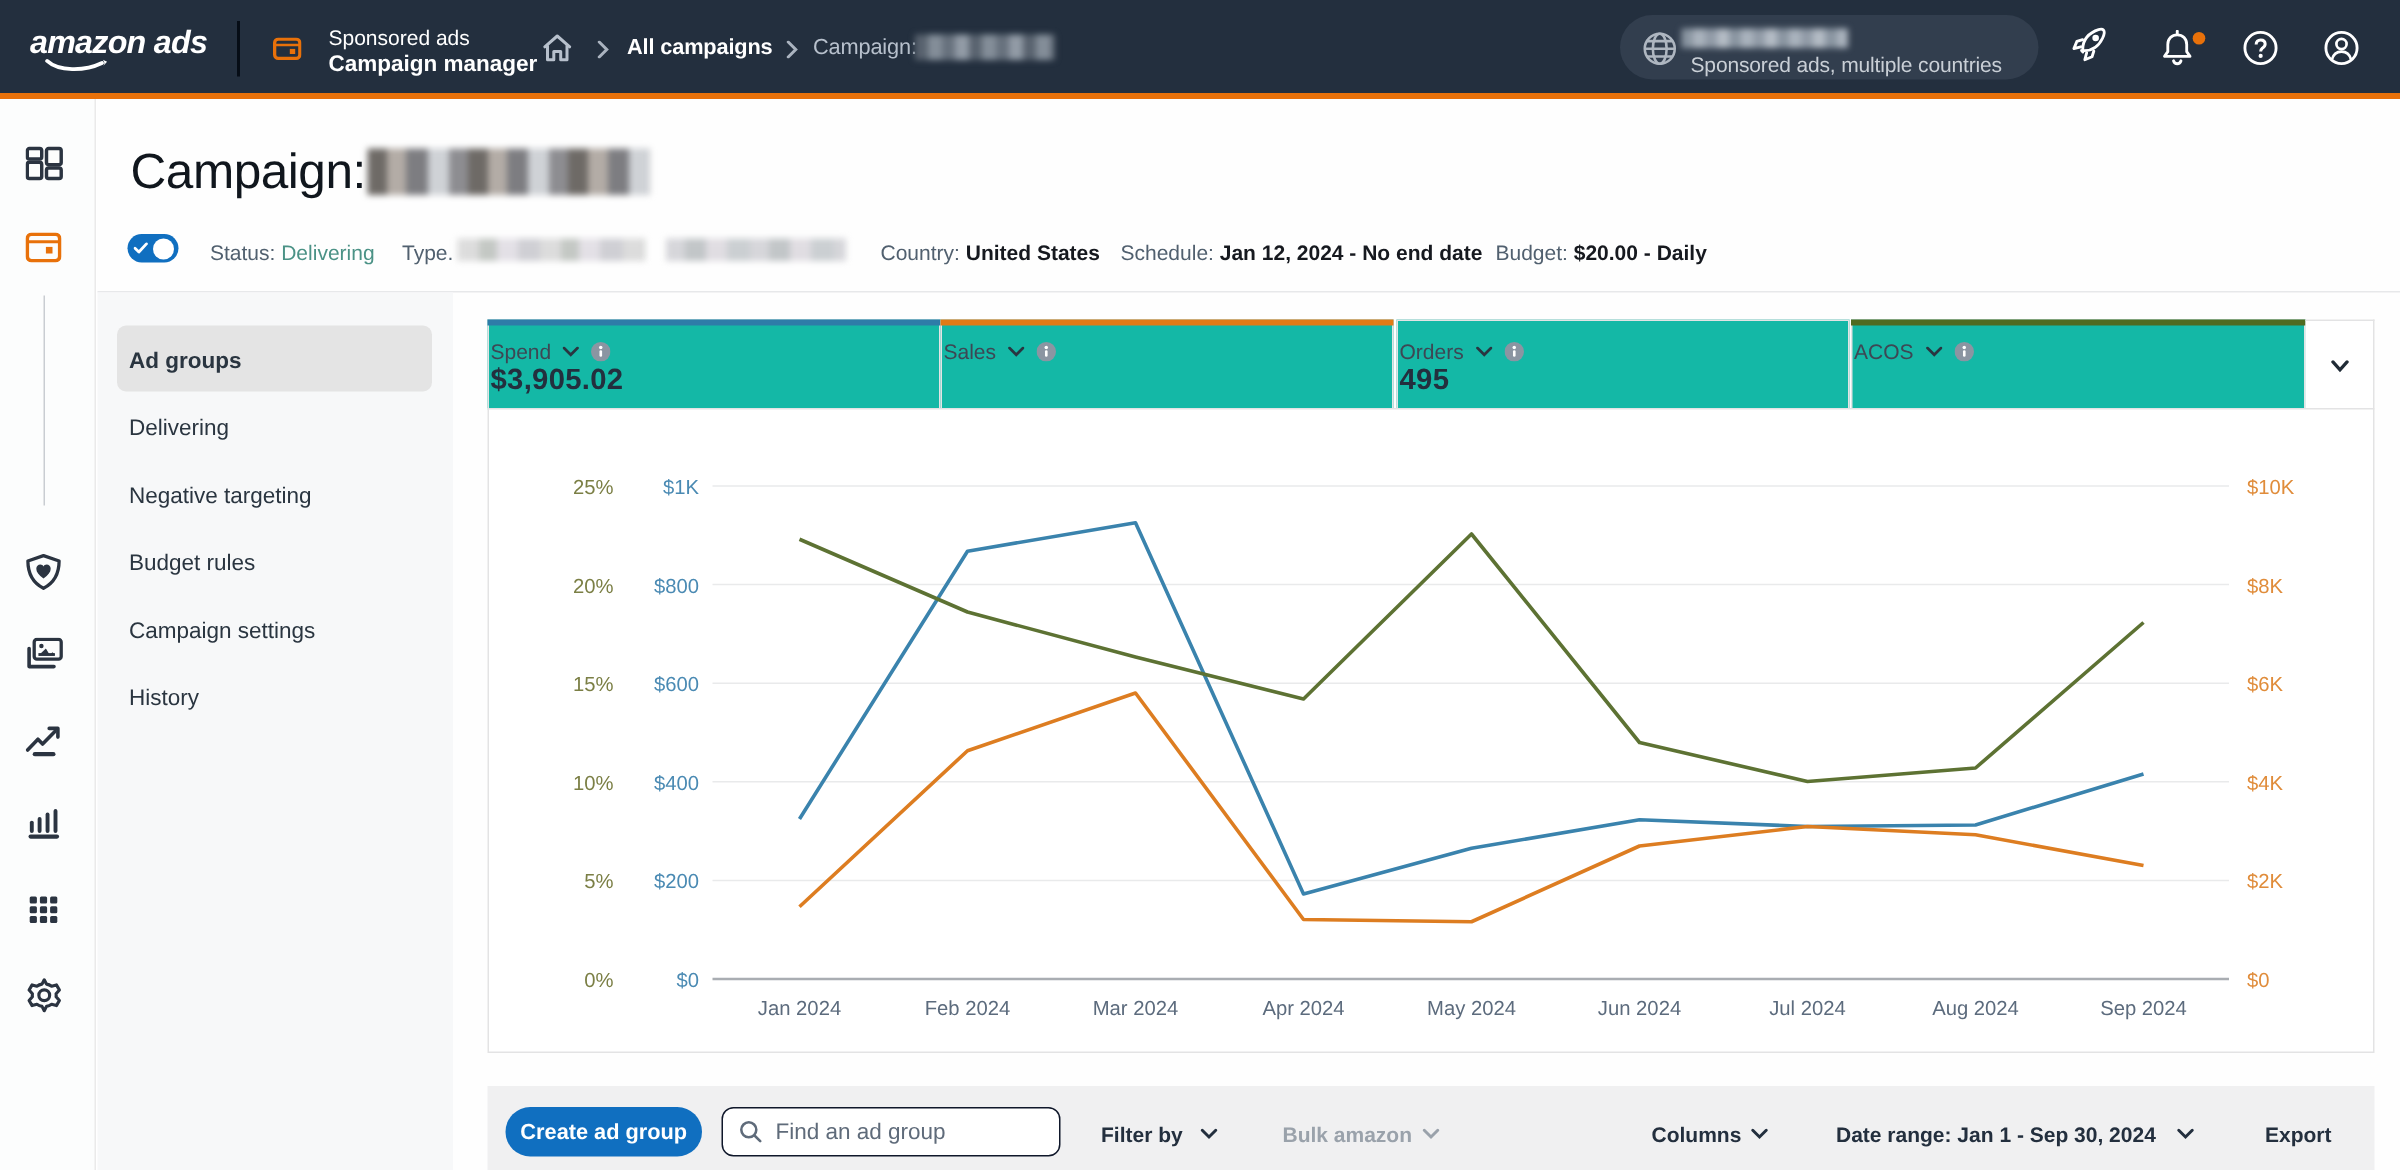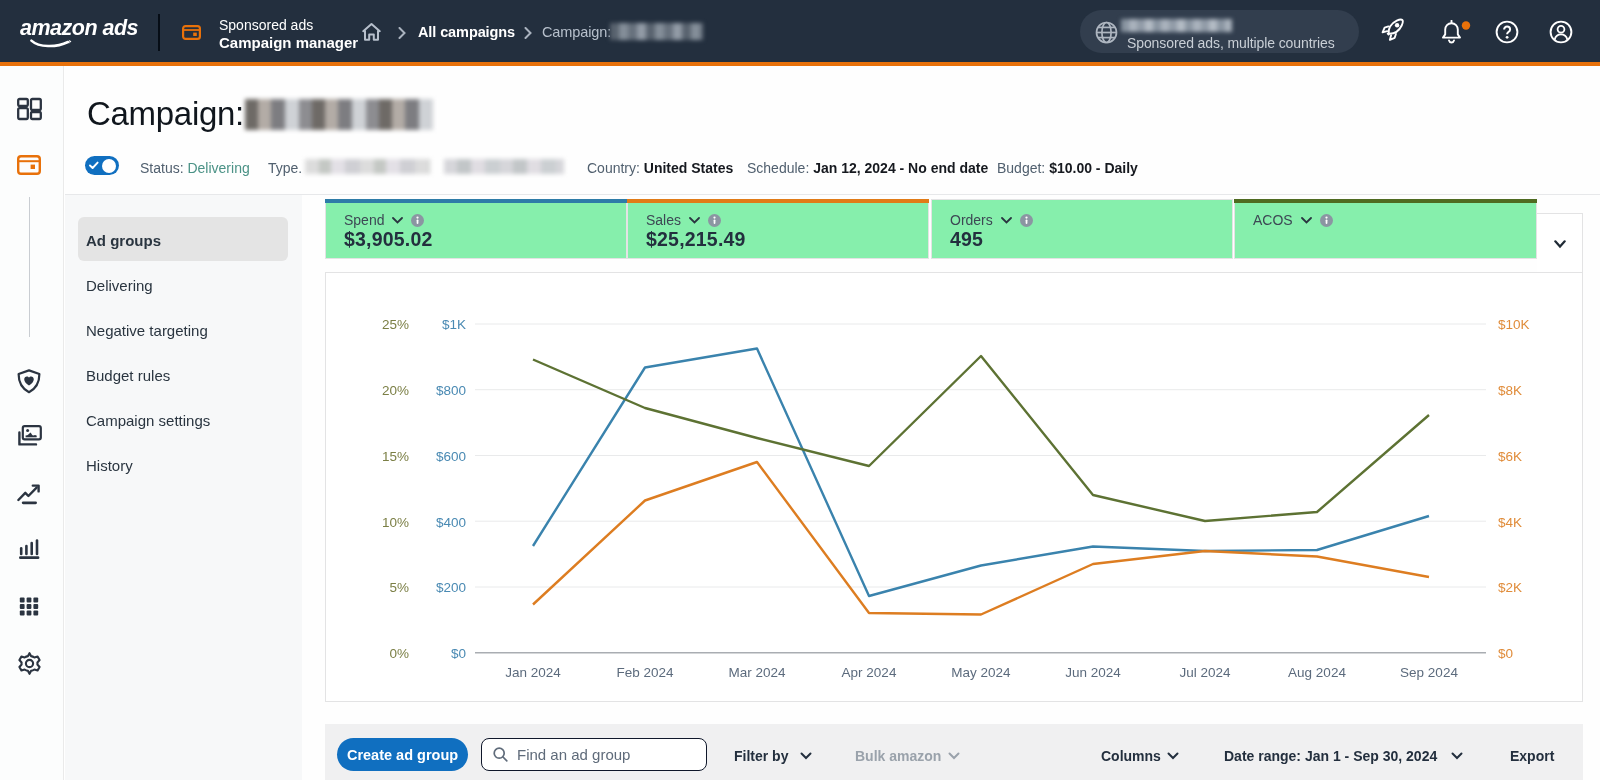--- a/index.html
+++ b/index.html
@@ -31,21 +31,21 @@
 #titleblur { position:absolute; left:245px; top:99px; width:188px; height:31px; }
 .val { color:#16191f; font-weight:bold; }
 .srow { position:absolute; top:160px; font-size:14px; color:#51606f; white-space:nowrap; }
 
 
 #selbox { position:absolute; left:78px; top:217px; width:210px; height:44px; background:#e4e4e4; border-radius:6px; }
 .menuitem { position:absolute; left:86px; font-size:15px; color:#2a3540; }
 .menusel { font-weight:bold; }
 
 
-.mcard { position:absolute; top:199px; height:60px; background:#86efac; border:1px solid #e3e3e4; padding:10px 0 0 18px; }
+.mcard { position:absolute; top:213px; height:60px; background:#14b8a6; border:1px solid #e3e3e4; padding:10px 0 0 1px; }
 .cbar { position:absolute; left:-1px; top:-1px; width:calc(100% + 2px); height:4px; }
 .mlabel { font-size:14px; color:#3d4754; display:flex; align-items:center; gap:8px; margin-top:2px; }
 .mvalue { font-size:19.5px; font-weight:bold; color:#232f3e; margin-top:0px; letter-spacing:0.2px; }
 #collzone { position:absolute; left:1537px; top:213px; width:46px; height:60px; background:#fff; border:1px solid #e3e3e4; border-left:none; }
 #chartbox { position:absolute; left:325px; top:272px; width:1258px; height:430px; border:1px solid #e3e3e4; background:#fff; }
 
 
 #toolbar { position:absolute; left:325px; top:724px; width:1258px; height:56px; background:#f0f0f1; }
 #createbtn { position:absolute; left:337px; top:738px; width:131px; height:33px; background:#106fc0; color:#fff; font-weight:bold; font-size:14.5px; border-radius:17px; display:flex; align-items:center; justify-content:center; }
 #searchbox { position:absolute; left:481px; top:738px; width:226px; height:33px; background:#fff; border:1px solid #0f172a; border-radius:8px; display:flex; align-items:center; padding-left:11px; color:#5f6b7a; font-size:15px; gap:9px; }
@@ -210,21 +210,21 @@
   <div class="abs" style="left:17px; top:2.5px; width:14px; height:14px; background:#fff; border-radius:50%;"></div>
 </div>
 <div class="srow" style="left:140px;">Status: <span style="color:#4b9286;">Delivering</span></div>
 <div class="srow" style="left:268px;">Type.</div>
 <div class="abs blur" style="left:305px; top:159px; width:125px; height:15px; background:
   repeating-linear-gradient(90deg,#dcdcdc 0 14px,#c4c8c4 14px 26px,#e3e0e6 26px 40px,#cfcfd4 40px 55px);"></div>
 <div class="abs blur" style="left:444px; top:159px; width:120px; height:15px; background:
   repeating-linear-gradient(90deg,#d6d6da 0 13px,#c2c6c8 13px 27px,#e0dde2 27px 41px,#cbcfd2 41px 56px);"></div>
 <div class="srow" style="left:587px;">Country: <span class="val">United States</span></div>
 <div class="srow" style="left:747px;">Schedule: <span class="val">Jan 12, 2024 - No end date</span></div>
-<div class="srow" style="left:997px;">Budget: <span class="val">$10.00 - Daily</span></div>
+<div class="srow" style="left:997px;">Budget: <span class="val">$20.00 - Daily</span></div>
 
 <div id="selbox"></div>
 <div class="menuitem menusel" style="top:232px;">Ad groups</div>
 <div class="menuitem" style="top:277px;">Delivering</div>
 <div class="menuitem" style="top:322px;">Negative targeting</div>
 <div class="menuitem" style="top:367px;">Budget rules</div>
 <div class="menuitem" style="top:412px;">Campaign settings</div>
 <div class="menuitem" style="top:457px;">History</div>
 
 <div class="mcard" style="left:325px; width:302px;">
@@ -246,21 +246,20 @@
   <div class="mlabel">Sales
     <svg width="11" height="7" viewBox="0 0 11 7">
         <path d="M1 1 L5.5 5.5 L10 1" fill="none" stroke="#2a3540" stroke-width="1.8" stroke-linecap="round"></path>
       </svg>
     <svg width="13" height="13" viewBox="0 0 13 13">
         <circle cx="6.5" cy="6.5" r="6.5" fill="#8b95a2"></circle>
         <circle cx="6.5" cy="3.6" r="1.15" fill="#fff"></circle>
         <rect x="5.65" y="5.5" width="1.75" height="4.4" rx="0.85" fill="#fff"></rect>
       </svg>
   </div>
-  <div class="mvalue">$25,215.49</div>
 </div>
 <div class="mcard" style="left:931px; width:302px;">
   <div class="mlabel">Orders
     <svg width="11" height="7" viewBox="0 0 11 7">
         <path d="M1 1 L5.5 5.5 L10 1" fill="none" stroke="#2a3540" stroke-width="1.8" stroke-linecap="round"></path>
       </svg>
     <svg width="13" height="13" viewBox="0 0 13 13">
         <circle cx="6.5" cy="6.5" r="6.5" fill="#8b95a2"></circle>
         <circle cx="6.5" cy="3.6" r="1.15" fill="#fff"></circle>
         <rect x="5.65" y="5.5" width="1.75" height="4.4" rx="0.85" fill="#fff"></rect>

